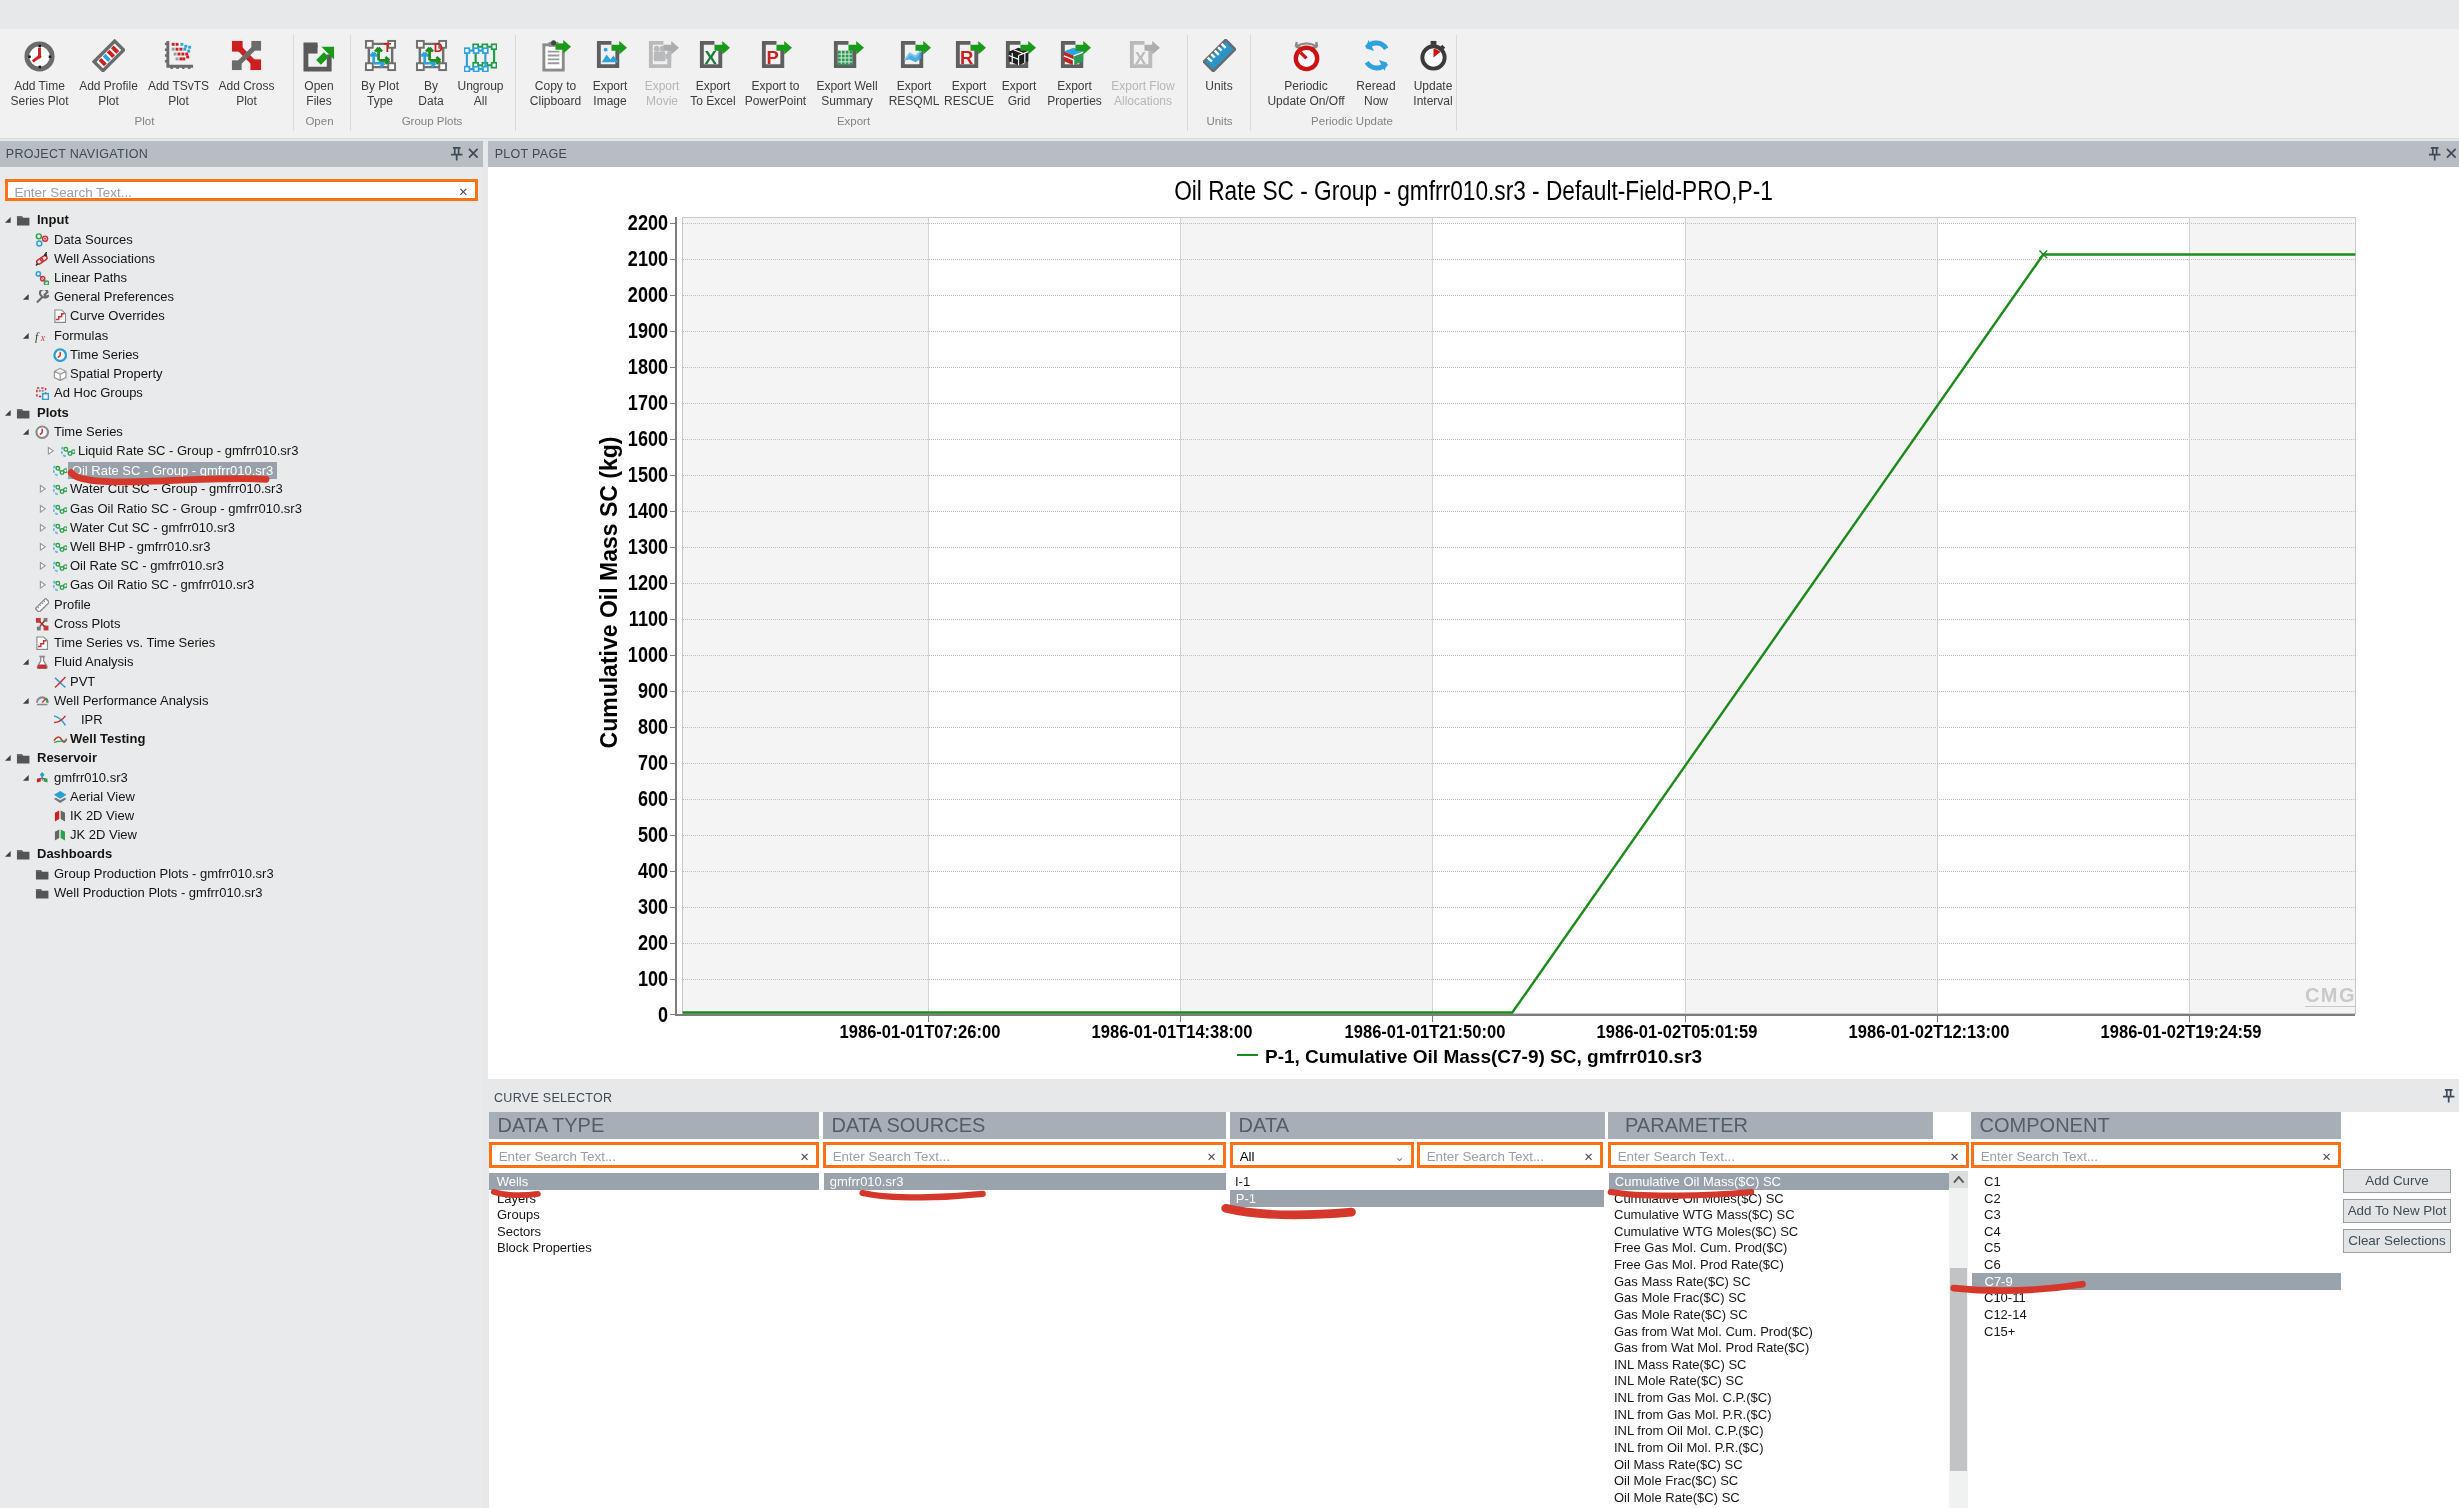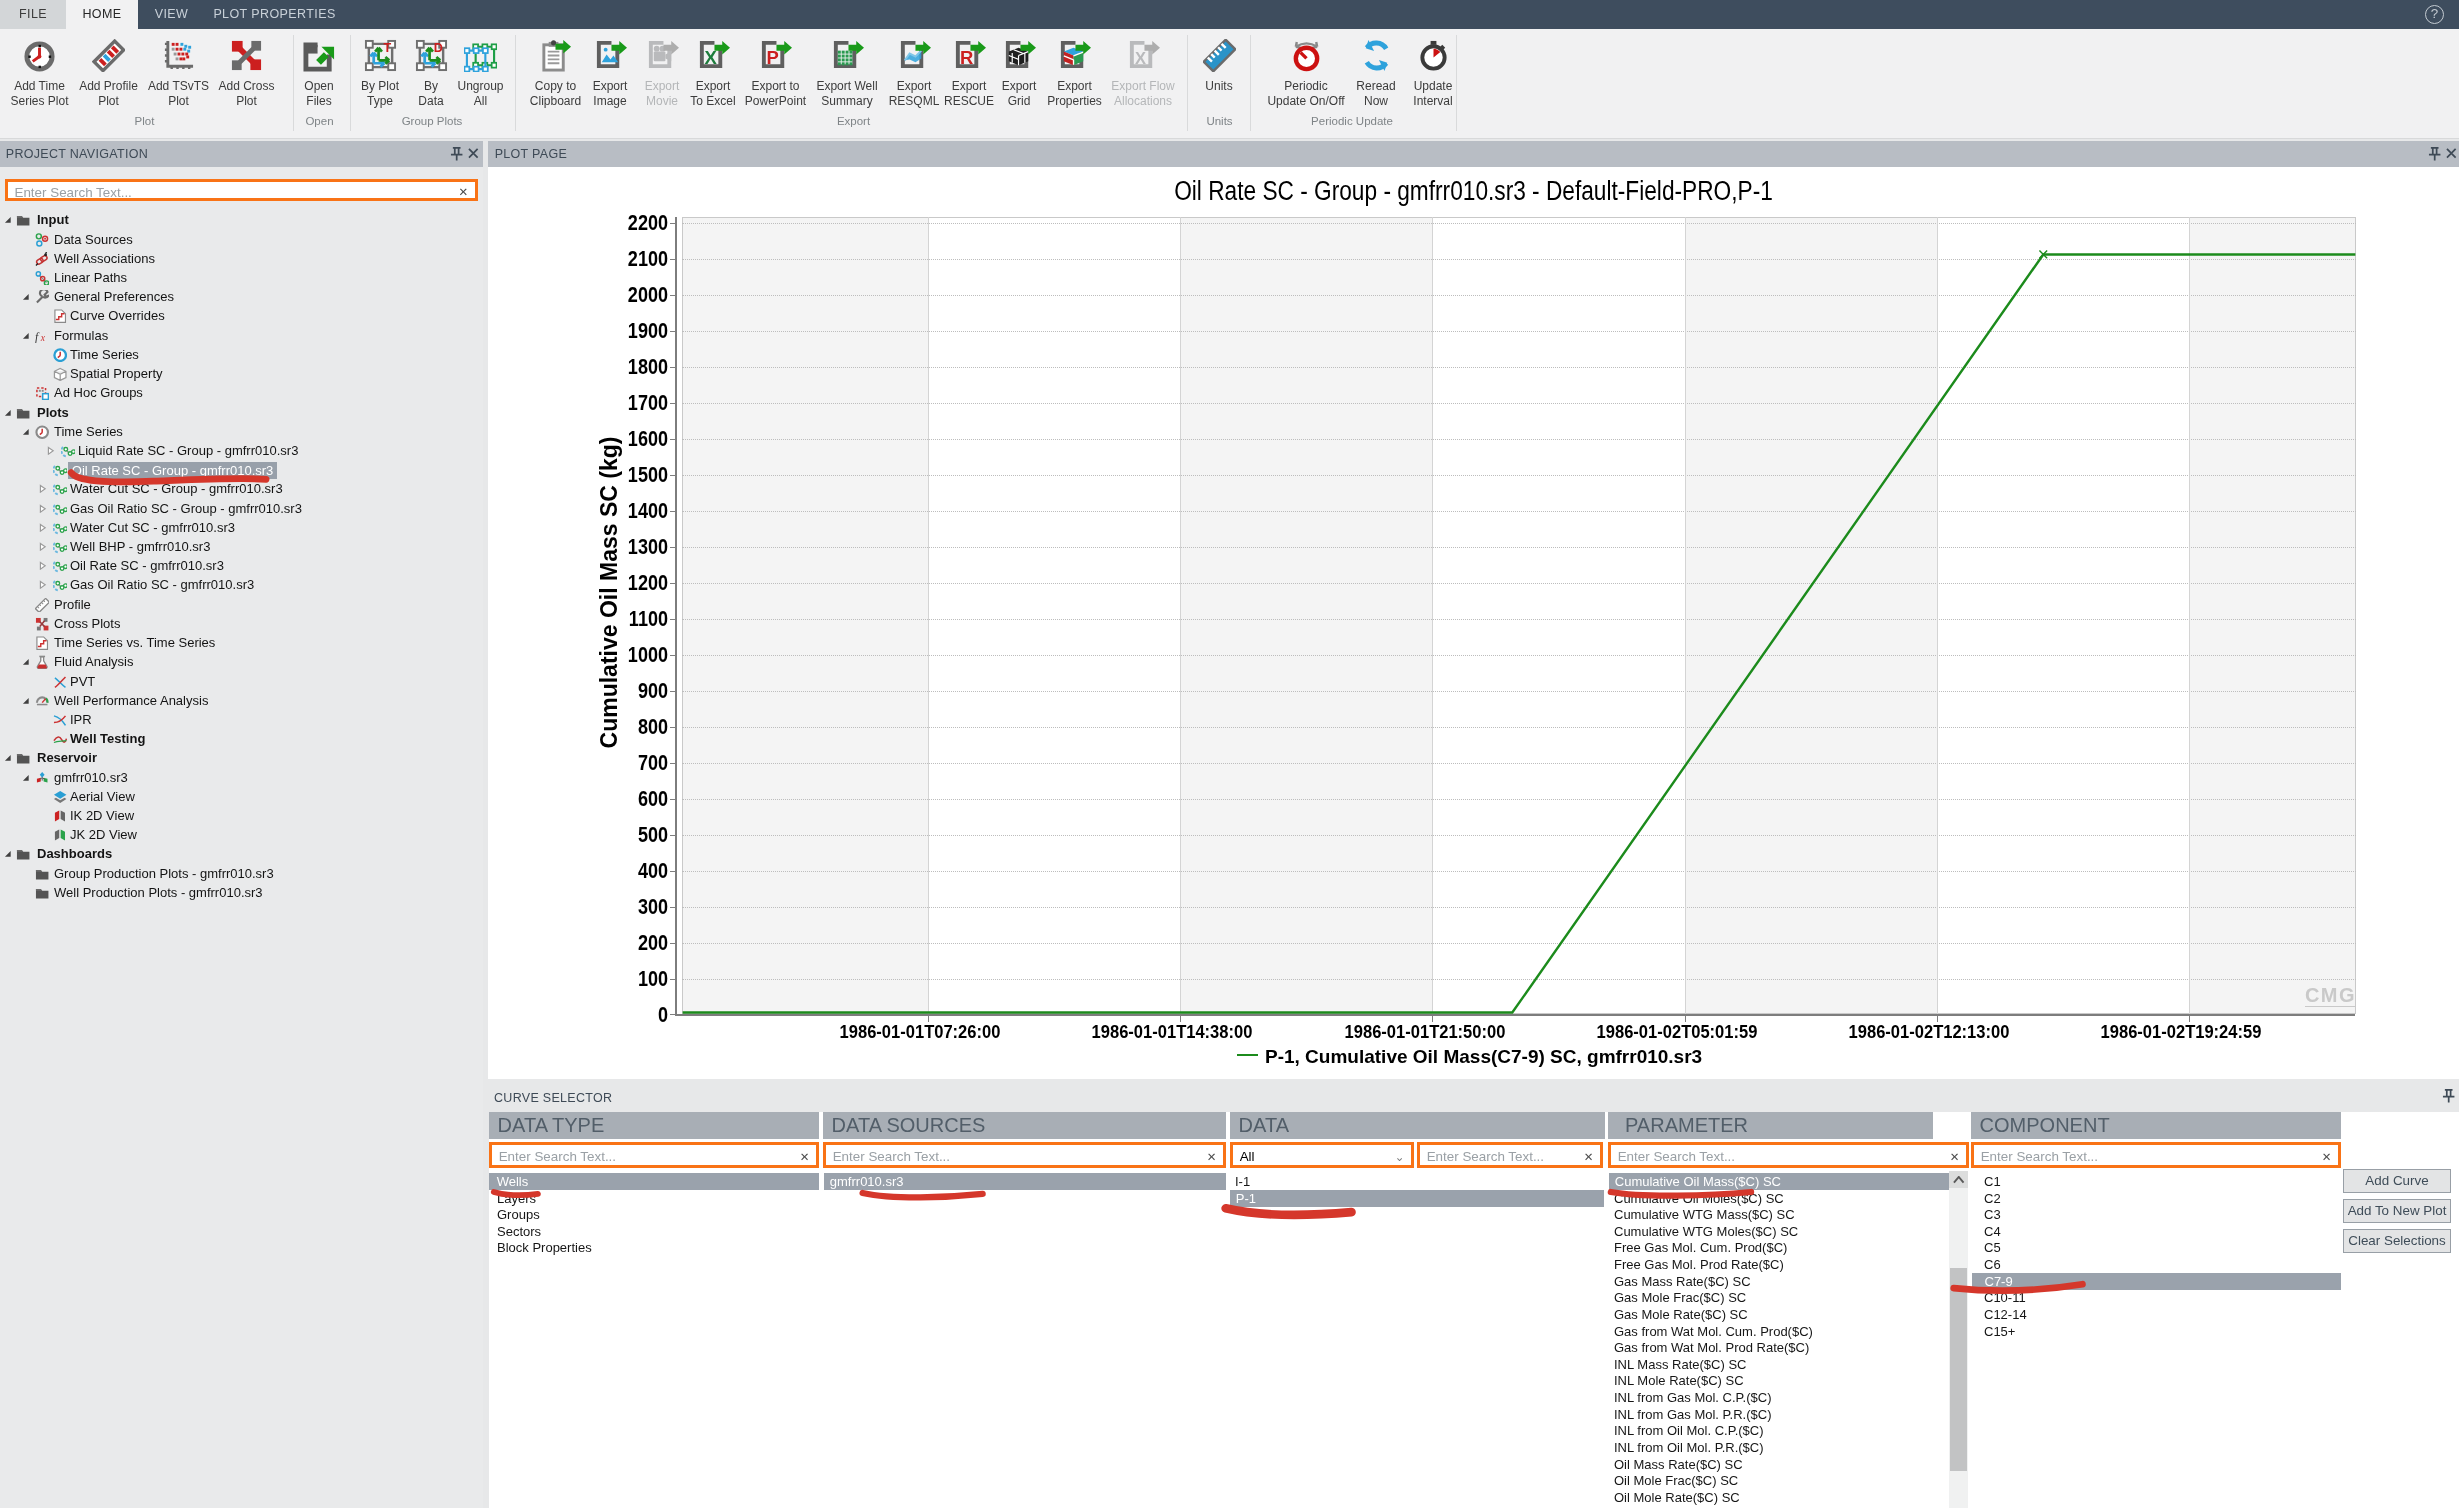--- a/index.html
+++ b/index.html
@@ -20,27 +20,20 @@
 .trow{position:absolute;height:19px;font-size:13px;color:#141414;white-space:nowrap}
 .trow .tx{position:absolute;top:1.9px}
 .hdr{position:absolute;top:1112px;height:27px;background:#a8aeb5;color:#525e69;font-size:20px;line-height:27px}
 .cell{position:absolute;font-size:13px;color:#161616;white-space:nowrap}
 .sel{background:#9aa2ac;color:#fff}
 .btn{position:absolute;left:2343px;width:108px;height:24px;background:#e3e4e5;border:1px solid #989fa6;color:#3f4d59;font-size:13.4px;text-align:center;line-height:22px;white-space:nowrap}
 svg{display:block}
 </style></head><body>
 <div id="root">
 
-<div class="tabbar">
-<div class="tab" style="left:0;width:66px;background:#d3d6d8;color:#3c3c3c">FILE</div>
-<div class="tab" style="left:66px;width:72px;background:#f1f1f2;color:#262626">HOME</div>
-<div class="tab" style="left:138px;width:67px">VIEW</div>
-<div class="tab" style="left:206px;width:137px">PLOT PROPERTIES</div>
-<div class="abs" style="left:2425px;top:4.8px;width:19px;height:19px;border:1.9px solid #c3cad1;border-radius:50%;color:#c3cad1;font-size:13.4px;text-align:center;line-height:16.3px">?</div>
-</div>
 <div class="ribbon"></div>
 <div class="ri" style="left:1px;width:77px">
       <div style="width:33px;height:33px;margin:0 auto">
         <svg viewBox="0 0 34 34">
           <circle cx="17" cy="18" r="13" fill="#fff" stroke="#6b6b6b" stroke-width="5"></circle>
 <path d="M17,18 L17,9" stroke="#cc1f1f" stroke-width="3"></path>
           <path d="M17,18 L10,23" stroke="#cc1f1f" stroke-width="3"></path>
 <circle cx="17" cy="18" r="2" fill="#cc1f1f"></circle>
 <rect x="16" y="6" width="2.5" height="2.5" fill="#111"></rect>
           <rect x="16" y="27.5" width="2.5" height="2.5" fill="#111"></rect>
@@ -751,21 +744,21 @@
       </span>
       <span class="tx" style="left:54px;">Well Performance Analysis</span>
     </div>
 <div class="trow" style="left:0;top:710px;width:483px">
       <span class="abs" style="left:53px;top:2.9px">
         <svg width="14.4" height="14.4" viewBox="0 0 15 15">
           <path d="M1,3 C5,4 10,8 13,13" stroke="#2a9fd4" stroke-width="1.6" fill="none"></path>
           <path d="M1,10 C5,10 10,7 13,3" stroke="#cc3333" stroke-width="1.6" fill="none"></path>
         </svg>
       </span>
-      <span class="tx" style="left:70px;text-align:center;">IPR</span>
+      <span class="tx" style="left:81px;text-align:center;">IPR</span>
     </div>
 <div class="trow" style="left:0;top:729px;width:483px">
       <span class="abs" style="left:53px;top:2.9px">
         <svg width="14.4" height="14.4" viewBox="0 0 15 15">
           <path d="M1,9 C4,4 7,4 9,8 S13,11 14,7" stroke="#c43333" stroke-width="1.6" fill="none"></path>
           <path d="M1,11 C5,9 9,10 14,9" stroke="#2aa24a" stroke-width="1.3" fill="none"></path>
         </svg>
       </span>
       <span class="tx" style="left:70px;font-weight:bold;">Well Testing</span>
     </div>

